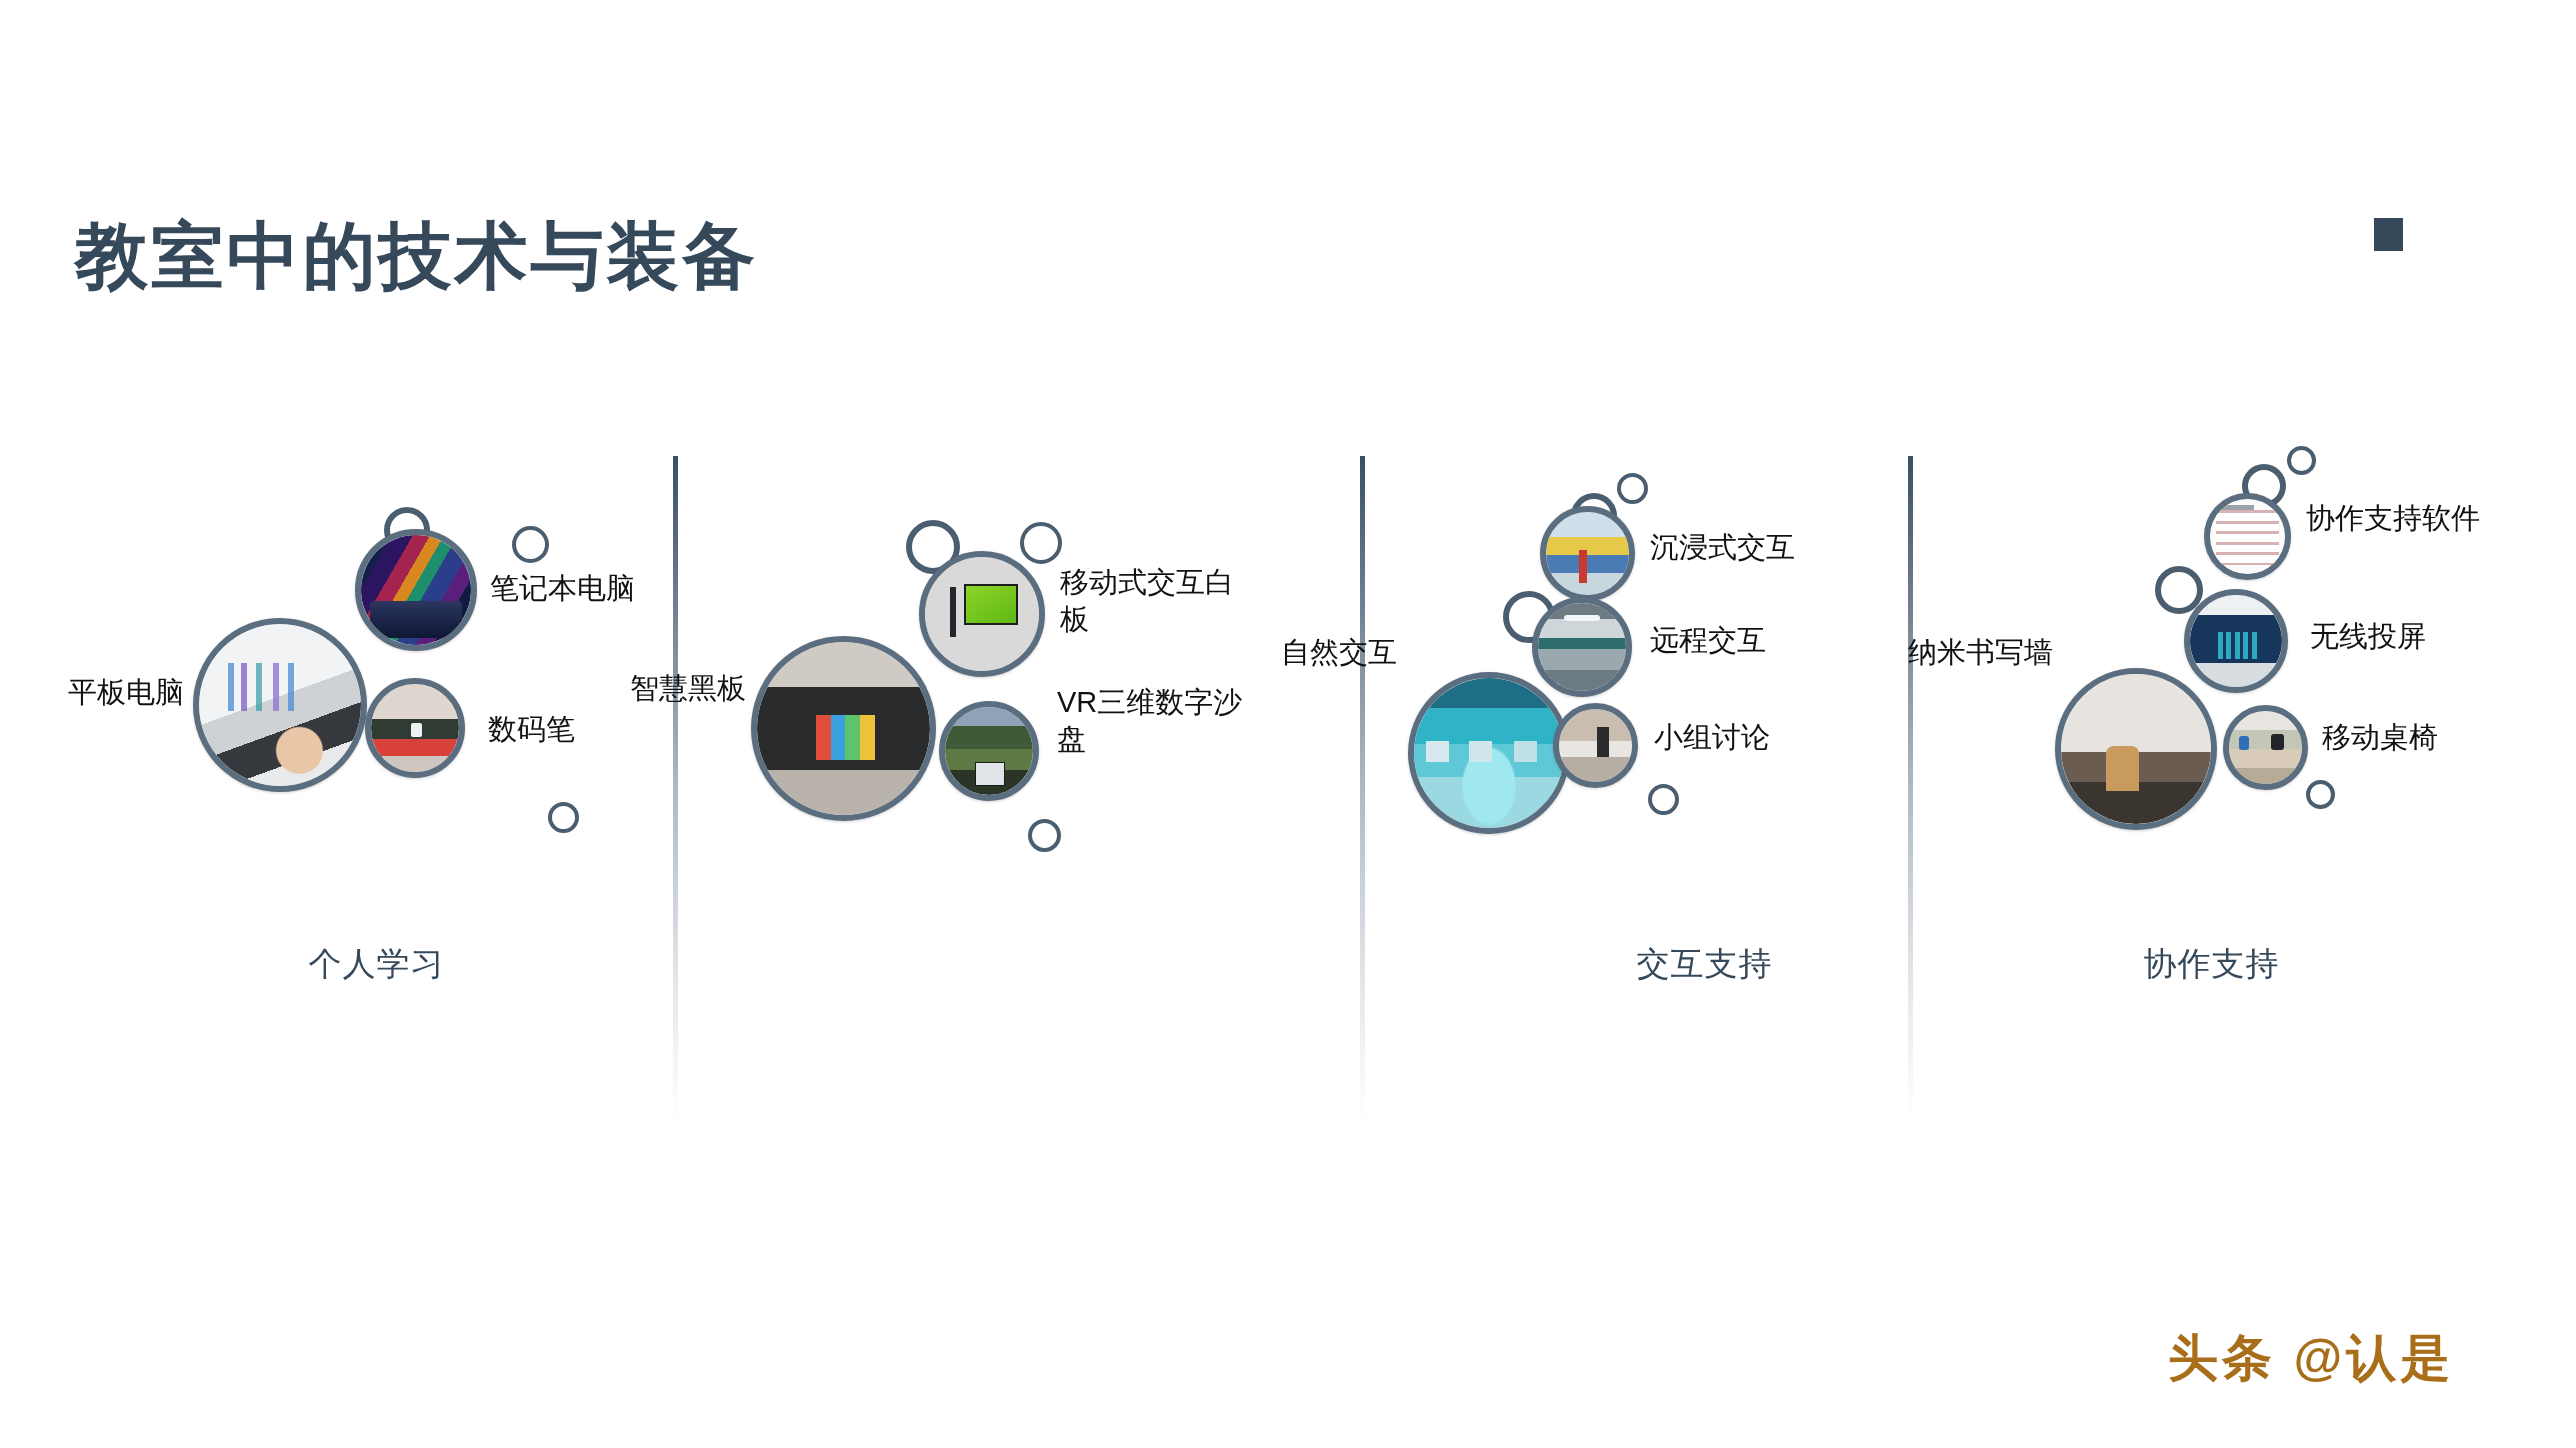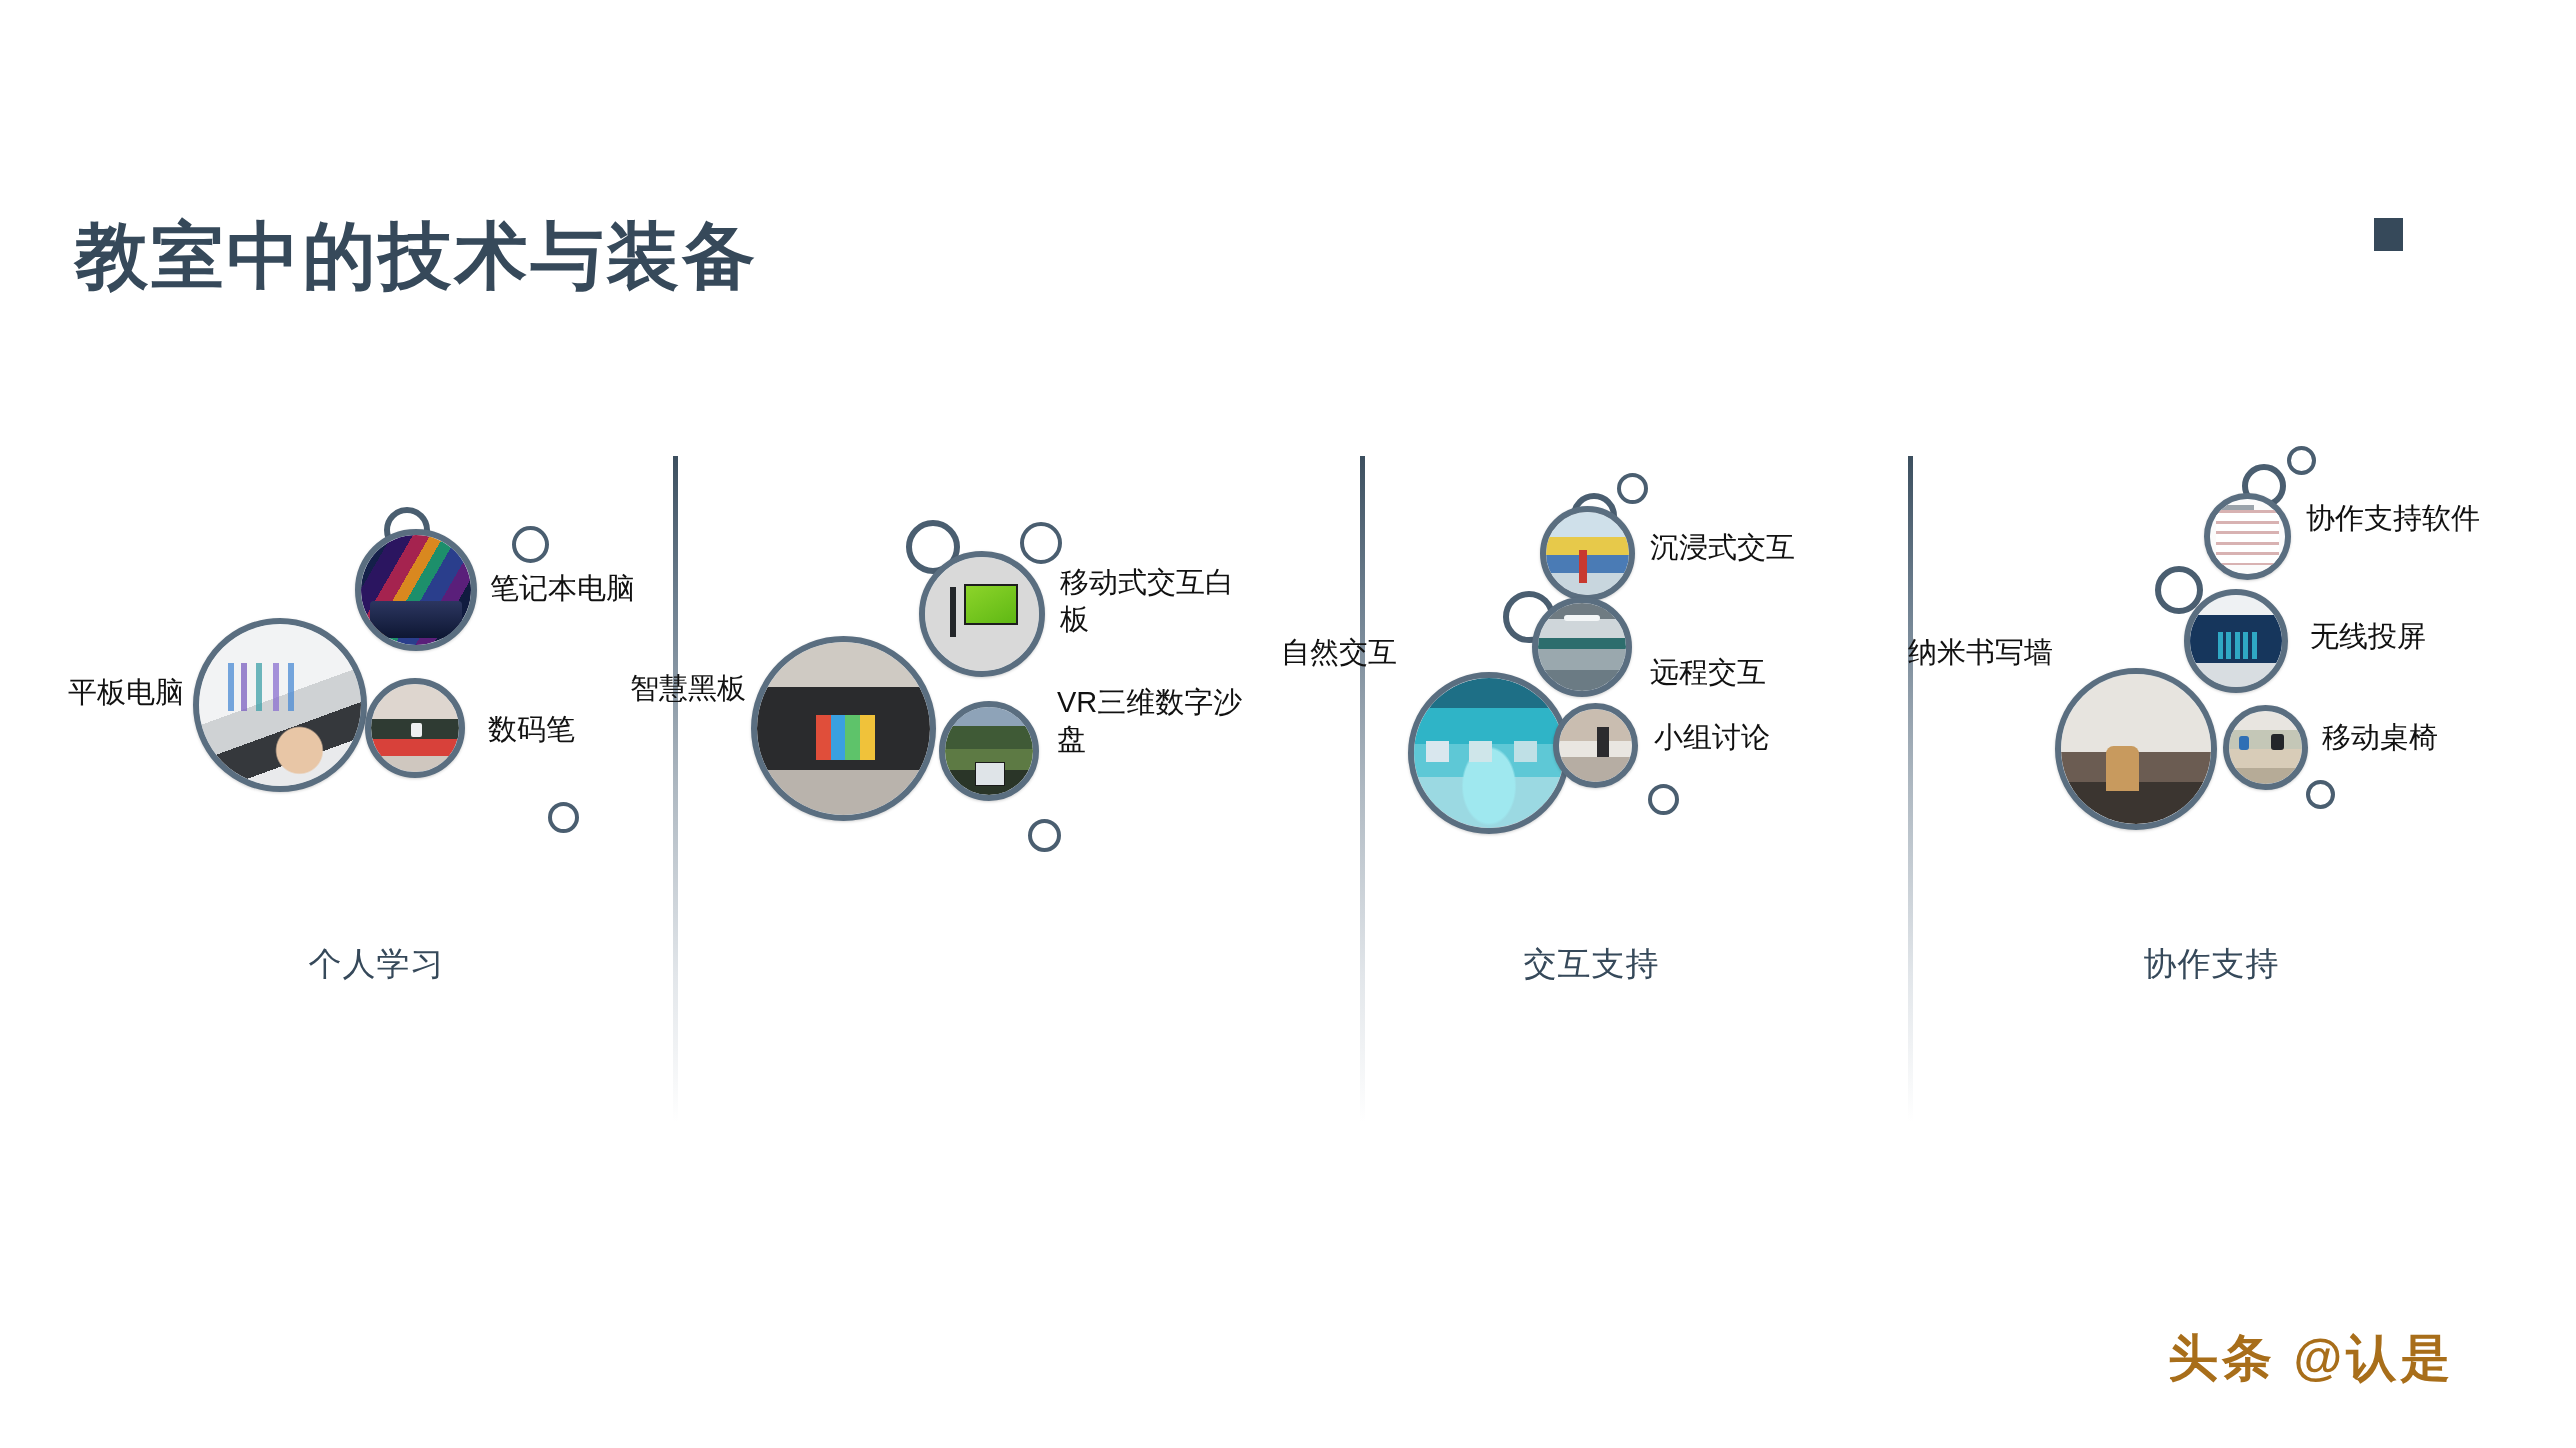--- a/index.html
+++ b/index.html
@@ -247,29 +247,29 @@
       <div class="blabel left" style="left:-141px; top:209px; width:147px;">自然交互</div>
 
       <div class="bubble" style="left:149px; top:81px; width:95px; height:95px;">
         <div class="ph img-immersive"></div>
       </div>
       <div class="blabel" style="left:259px; top:104px; width:193px;">沉浸式交互</div>
 
       <div class="bubble" style="left:141px; top:172px; width:100px; height:100px;">
         <div class="ph img-remote"></div>
       </div>
-      <div class="blabel" style="left:259px; top:197px; width:174px;margin-top:32px;">远程交互</div>
+      <div class="blabel" style="left:259px; top:197px; width:174px;">远程交互</div>
 
       <div class="bubble" style="left:162px; top:278px; width:85px; height:85px;">
         <div class="ph img-group"></div>
       </div>
       <div class="blabel" style="left:263px; top:294px; width:174px;">小组讨论</div>
     </div>
   </div>
-  <div class="caption" style="left:1321px">交互支持</div>
+  <div class="caption" style="left:1434px">交互支持</div>
 
   <div class="column" style="left:1941px">
     <div class="bubble-area">
       <div class="ring sm" style="left:346px; top:21px;  width:29px; height:29px;"></div>
       <div class="ring" style="left:301px; top:39px;  width:44px; height:44px;"></div>
       <div class="ring" style="left:214px; top:141px; width:48px; height:48px;"></div>
       <div class="ring sm" style="left:365px; top:355px; width:29px; height:29px;"></div>
 
       <div class="bubble" style="left:114px; top:243px; width:162px; height:162px;">
         <div class="ph img-nanowall"></div>

